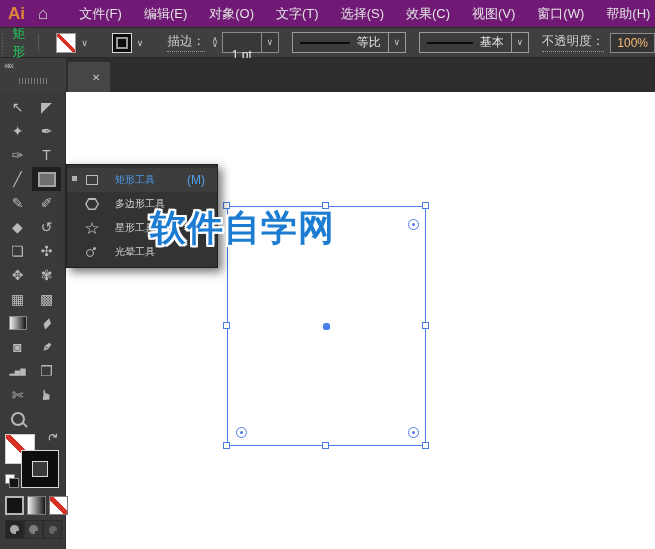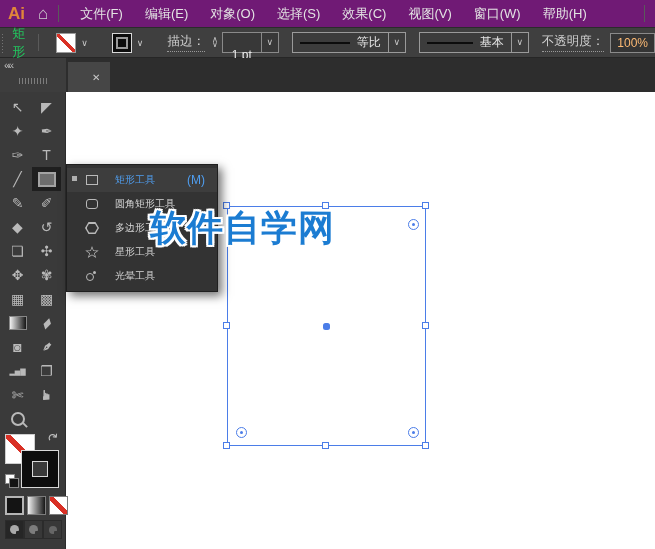--- a/index.html
+++ b/index.html
@@ -161,20 +161,21 @@
     <span class="home-btn">⌂</span>
     <span class="vsep"></span>
     <div class="menu-items">
 
         <span class="menu-item">文件(F)</span>
 
         <span class="menu-item">编辑(E)</span>
 
         <span class="menu-item">对象(O)</span>
 
+        <span class="menu-item">文字(T)</span>
 
         <span class="menu-item">选择(S)</span>
 
         <span class="menu-item">效果(C)</span>
 
         <span class="menu-item">视图(V)</span>
 
         <span class="menu-item">窗口(W)</span>
 
         <span class="menu-item">帮助(H)</span>
@@ -379,26 +380,20 @@
 
   <div class="flyout">
 
       <div class="fly-item" data-active="true">
         <span class="fly-marker"></span>
         <span class="fi" data-icon="rect"></span>
         <span class="f-label">矩形工具</span>
         <span class="f-short">(M)</span>
       </div>
 
-      <div class="fly-item" data-active="false">
-
-        <span class="fi" data-icon="round-rect"></span>
-        <span class="f-label">圆角矩形工具</span>
-        <span class="f-short"></span>
-      </div>
 
       <div class="fly-item" data-active="false">
 
         <span class="fi" data-icon="polygon"></span>
         <span class="f-label">多边形工具</span>
         <span class="f-short"></span>
       </div>
 
       <div class="fly-item" data-active="false">
 

